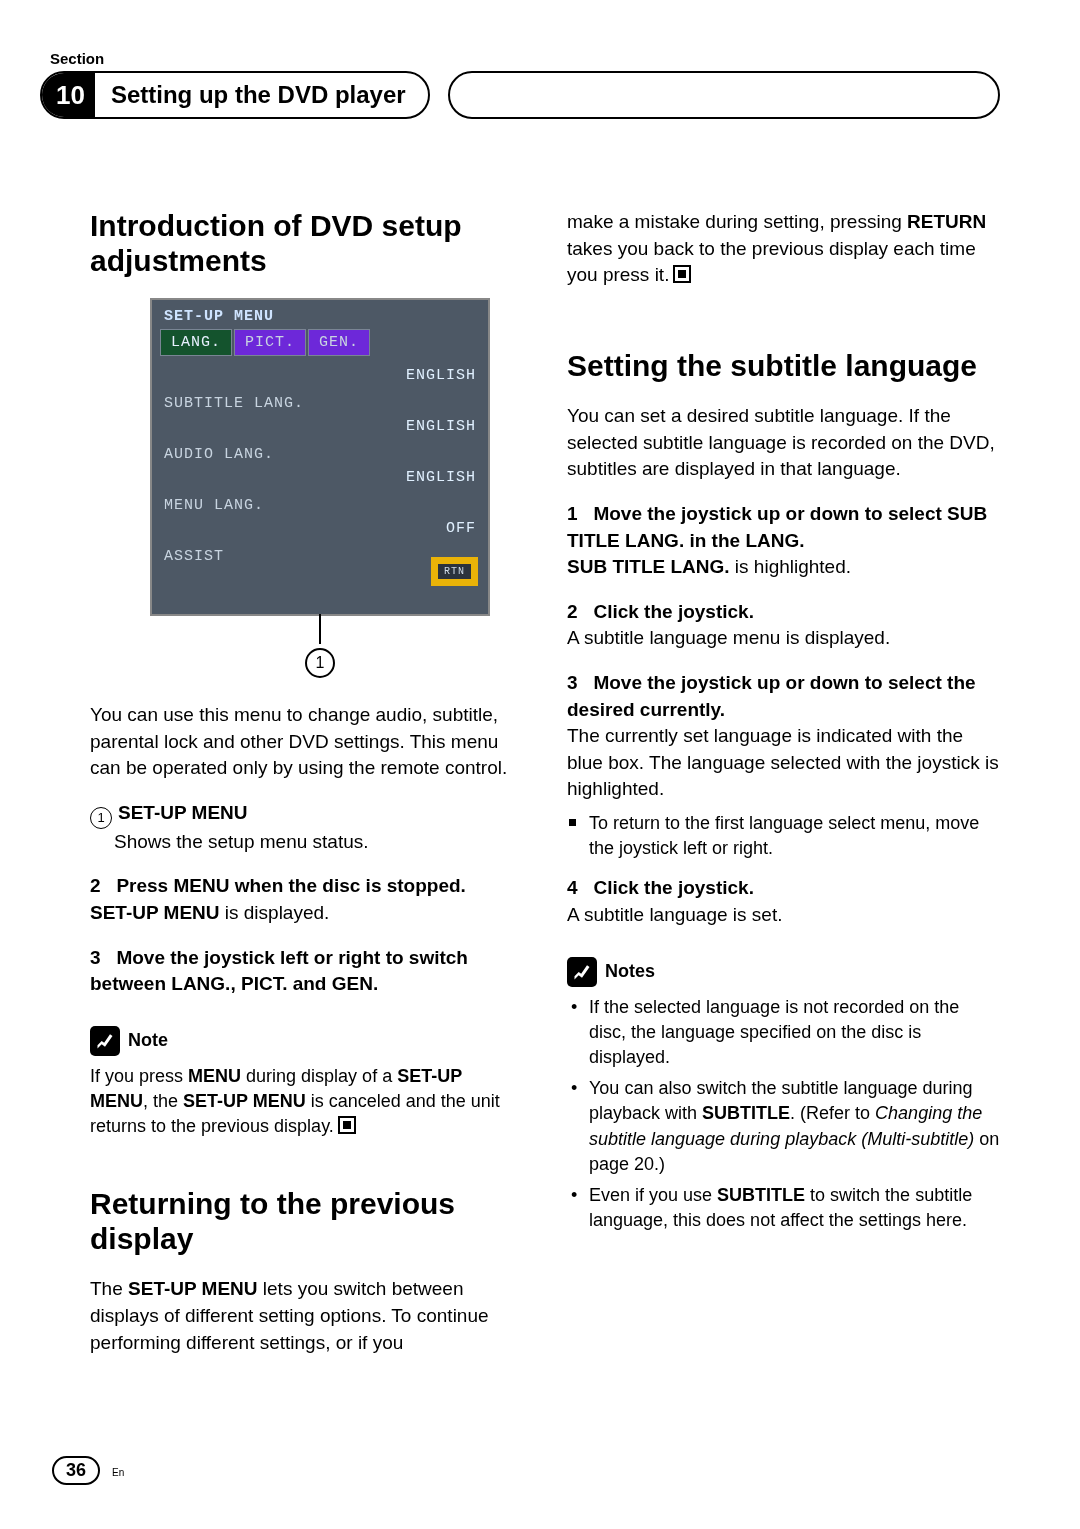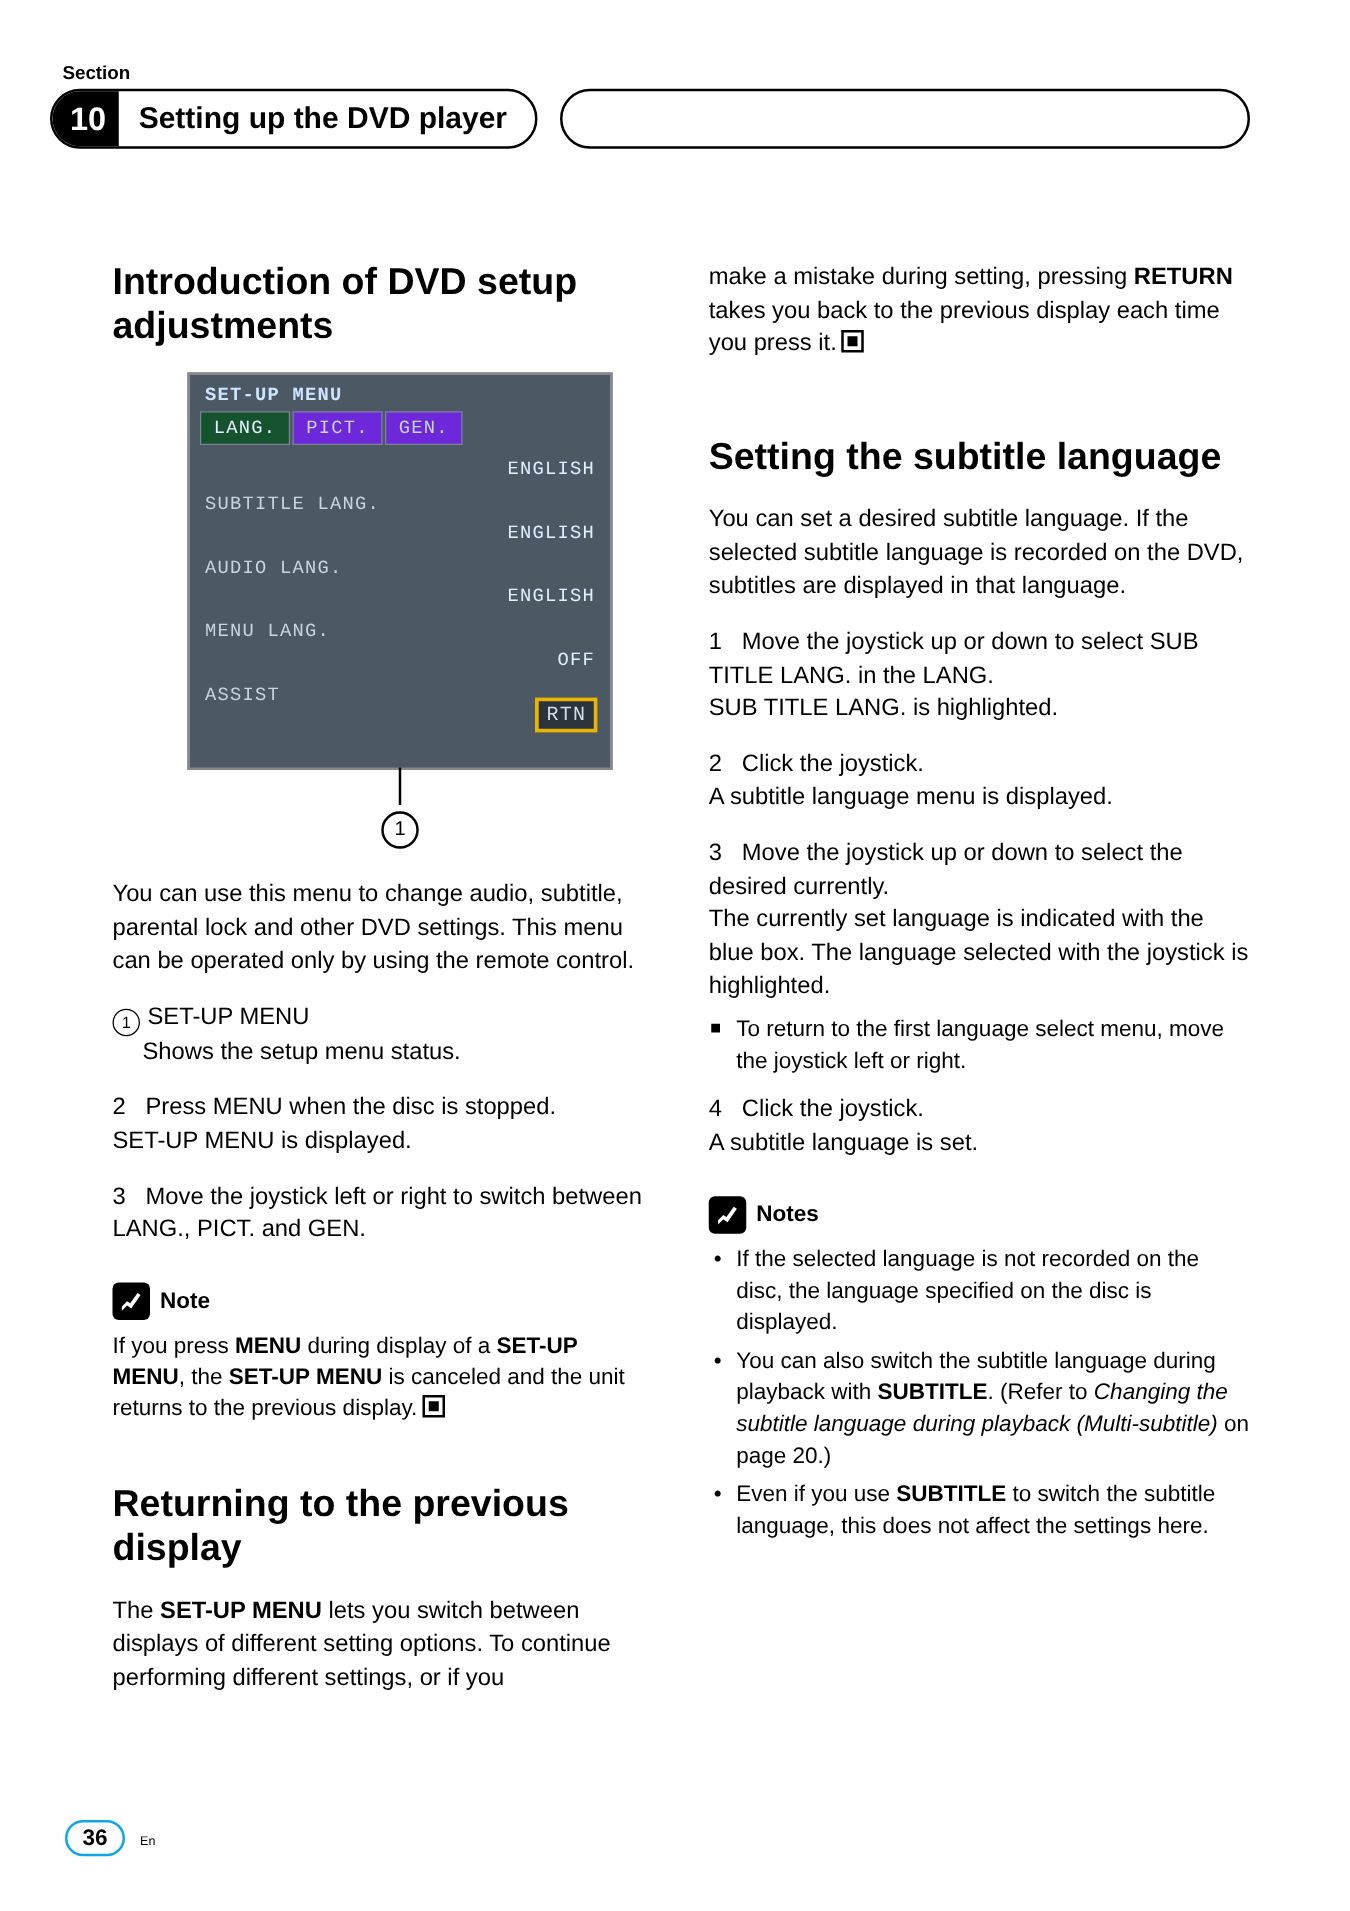--- a/index.html
+++ b/index.html
@@ -117,23 +117,23 @@
     padding: 3px 0;
   }
   .menu-row .l { text-align: left; margin-top: 28px; }
   .menu-row .r { text-align: right; color:#e0f0ff; }
   .rtn-badge {
     position: absolute;
     right: 10px;
     bottom: 28px;
     background: #2b333d;
     color: #d0dce8;
-    font-size: 16px;
+    font-size: 10px;
     padding: 2px 6px;
-    border: 3px solid #eab308;
+    border: 7px solid #eab308;
   }
   .callout-line {
     text-align: center;
     position: relative;
     margin-top: -2px;
   }
   .callout-line .stem {
     display: inline-block;
     width: 2px;
     height: 30px;
@@ -145,21 +145,21 @@
     justify-content: center;
     width: 26px;
     height: 26px;
     border: 2px solid #000;
     border-radius: 50%;
     font-size: 16px;
     background: #fff;
   }
   p { font-size: 19px; line-height: 1.4; margin: 0 0 18px 0; }
   .step { font-size: 19px; margin: 0 0 18px 0; line-height: 1.4; }
-  .step-bold { font-weight: normal; text-align: right; }
+  .step-bold { font-weight: bold; text-align: right; }
   .indent { margin-left: 24px; }
   .note-head {
     display: flex;
     align-items: center;
     gap: 8px;
     margin: 28px 0 8px 0;
   }
   .note-icon {
     width: 30px;
     height: 30px;
@@ -221,21 +221,21 @@
   em.ital { font-style: italic; }
   .page-footer {
     position: absolute;
     left: 52px;
     bottom: 44px;
     display: flex;
     align-items: baseline;
     gap: 12px;
   }
   .page-num {
-    border: 2px solid #0ea5e9;
+    border: 2px solid #000000;
     border-radius: 18px;
     padding: 2px 12px;
     font-weight: bold;
     font-size: 18px;
   }
   .lang-code { font-weight: normal; font-size: 10px; }
   .circ-num {
     display:inline-flex;align-items:center;justify-content:center;
     width:20px;height:20px;border:1.5px solid #000;border-radius:50%;
     font-size:13px;vertical-align:-3px;margin-right:6px;

